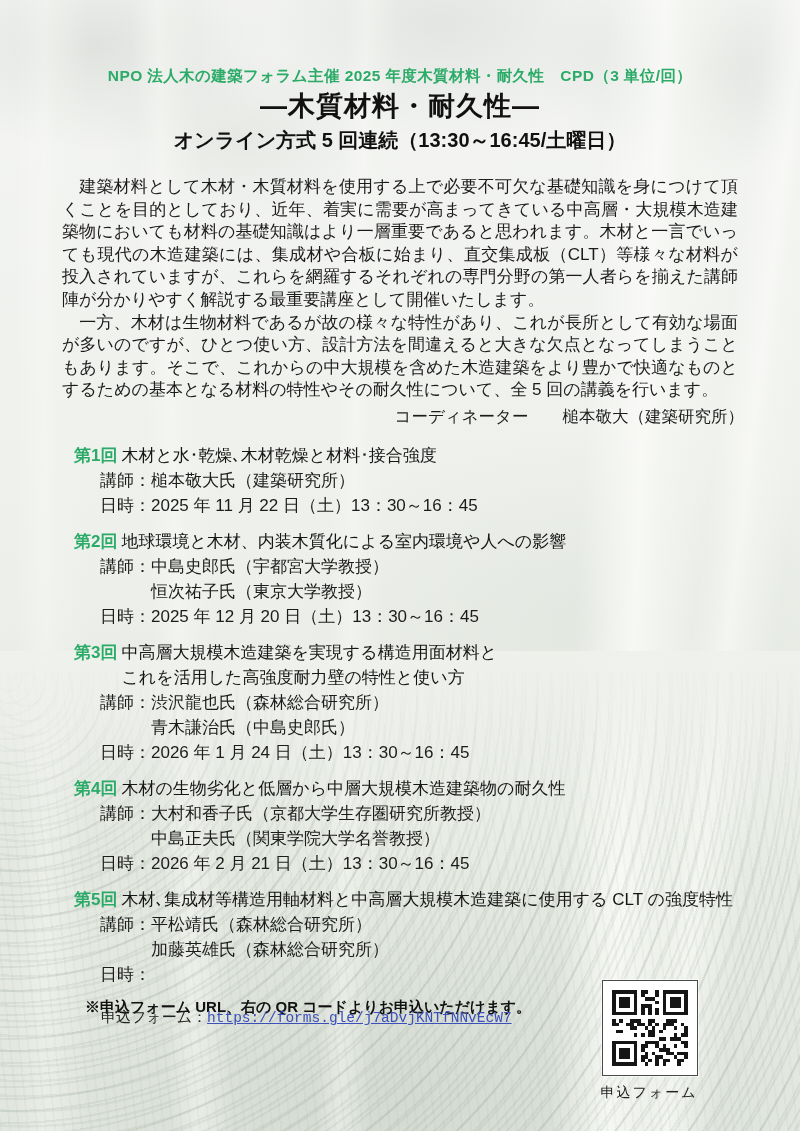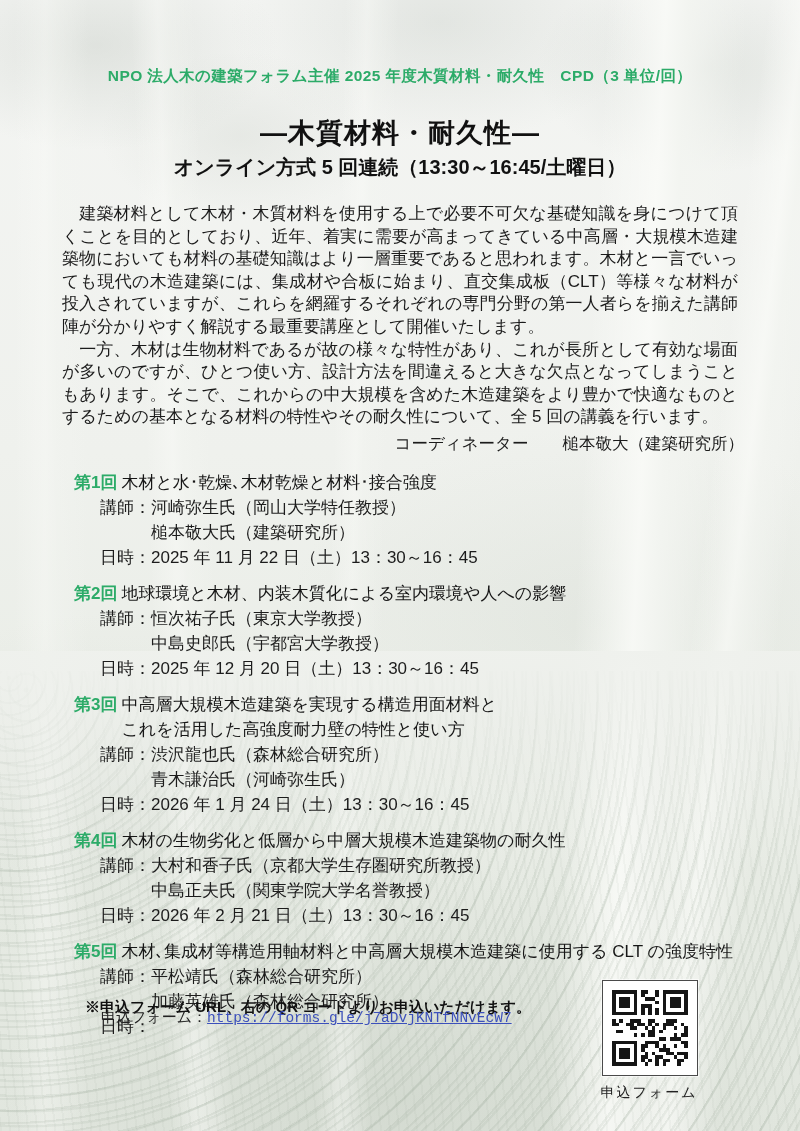--- a/index.html
+++ b/index.html
@@ -38,21 +38,21 @@
   .t2 { left:700px; width:86px;  transform:rotate(7deg); opacity:.8; }
   .t3 { left:150px; width:64px;  transform:rotate(-2deg); opacity:.55; }
   .t4 { left:14px;  width:74px;  opacity:.45; }
   .t5 { left:330px; width:54px;  transform:rotate(1.5deg); opacity:.5; }
   
   .content { position:relative; z-index:2; color:#1c1c1c; }
   .hdr {
     margin-top:66px; text-align:center; font-weight:bold; font-size:15.5px;
     color:var(--accent,#2cab68); letter-spacing:.4px;
   }
-  .title { margin-top:28px; text-align:center; font-weight:bold; font-size:27px; color:#111; letter-spacing:1px; }
+  .title { margin-top:1px; text-align:center; font-weight:bold; font-size:27px; color:#111; letter-spacing:1px; }
   .subtitle { margin-top:3px; text-align:center; font-weight:bold; font-size:20px; color:#111; }
   .intro { margin:22px 62px 0 62px; font-size:17px; line-height:1.33; text-align:justify; color:#1b1b1b; }
   .coord { margin:4px 56px 0 0; text-align:right; font-size:16.5px; }
   .coord .c-label { margin-right:34px; }
   .sessions { margin:16px 40px 0 74px; font-size:17px; }
   .session { margin-bottom:11px; line-height:1.47; }
   .session-head { display:flex; }
   .session-no { color:var(--accent,#2cab68); font-weight:bold; margin-right:4px; white-space:nowrap; }
   .session-title { white-space:pre-line; color:#161616; }
   .session-line { display:flex; padding-left:26px; }
@@ -101,59 +101,58 @@
     <div class="sessions">
 
       <div class="session">
         <div class="session-head">
           <span class="session-no">第1回</span>
           <span class="session-title">木材と水･乾燥､木材乾燥と材料･接合強度</span>
         </div>
         <div class="session-line">
           <span class="line-label">講師：</span>
           <span class="lect-names">
-            <span>河崎弥生氏（岡山大学特任教授）</span>
             <span>槌本敬大氏（建築研究所）</span>
           </span>
         </div>
         <div class="session-line">
           <span class="line-label">日時：</span>
           <span>2025 年 11 月 22 日（土）13：30～16：45</span>
         </div>
       </div>
 
       <div class="session">
         <div class="session-head">
           <span class="session-no">第2回</span>
           <span class="session-title">地球環境と木材、内装木質化による室内環境や人への影響</span>
         </div>
         <div class="session-line">
           <span class="line-label">講師：</span>
           <span class="lect-names">
+            <span>中島史郎氏（宇都宮大学教授）</span>
             <span>恒次祐子氏（東京大学教授）</span>
-            <span>中島史郎氏（宇都宮大学教授）</span>
           </span>
         </div>
         <div class="session-line">
           <span class="line-label">日時：</span>
           <span>2025 年 12 月 20 日（土）13：30～16：45</span>
         </div>
       </div>
 
       <div class="session">
         <div class="session-head">
           <span class="session-no">第3回</span>
           <span class="session-title">中高層大規模木造建築を実現する構造用面材料と
 これを活用した高強度耐力壁の特性と使い方</span>
         </div>
         <div class="session-line">
           <span class="line-label">講師：</span>
           <span class="lect-names">
             <span>渋沢龍也氏（森林総合研究所）</span>
-            <span>青木謙治氏（河崎弥生氏）</span>
+            <span>青木謙治氏（中島史郎氏）</span>
           </span>
         </div>
         <div class="session-line">
           <span class="line-label">日時：</span>
           <span>2026 年 1 月 24 日（土）13：30～16：45</span>
         </div>
       </div>
 
       <div class="session">
         <div class="session-head">

